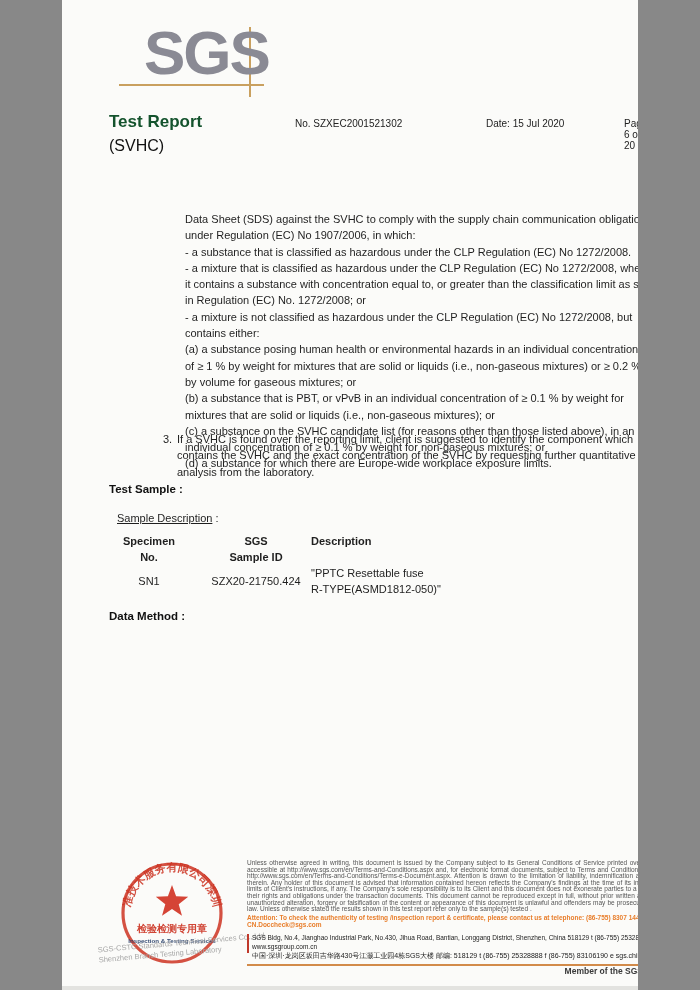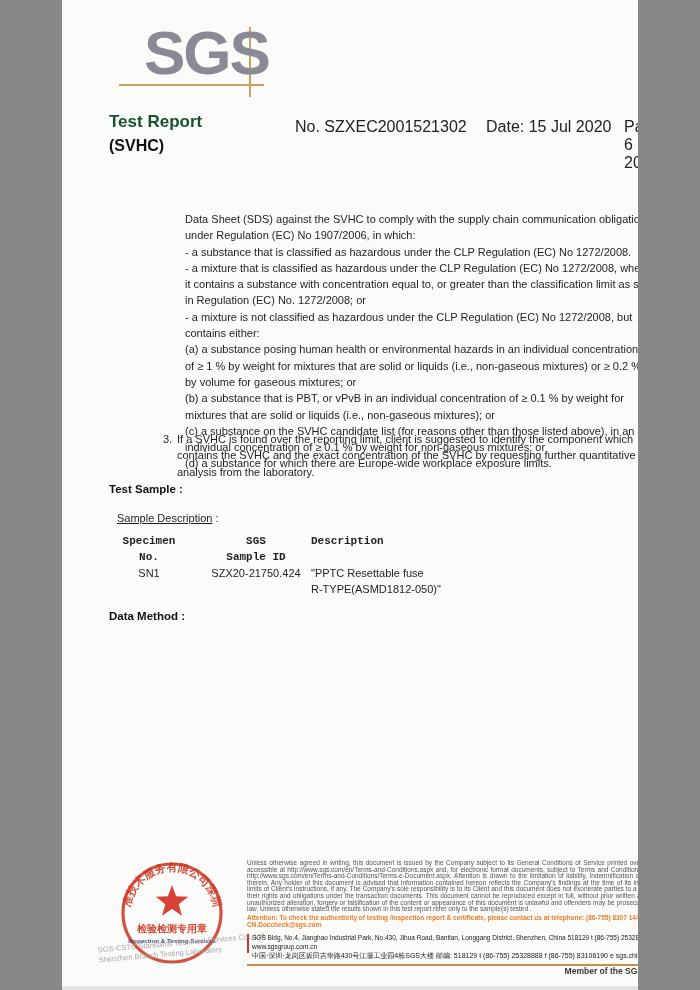--- a/index.html
+++ b/index.html
@@ -19,45 +19,45 @@
   .logo-text{
     position:absolute;left:82px;top:22px;
     font-size:62px;font-weight:bold;color:#8a8a94;
     letter-spacing:-2px;line-height:1;
   }
   .logo-hline{position:absolute;left:57px;top:84px;width:145px;height:2px;background:#c9a05f;}
   .logo-vline{position:absolute;left:187px;top:27px;width:2px;height:70px;background:#c9a05f;}
 
   
   .title1{position:absolute;left:47px;top:112px;font-size:17px;font-weight:bold;color:#14532d;}
-  .title2{position:absolute;left:47px;top:137px;font-size:16px;font-weight:bold;color:#111;}
-  .meta{position:absolute;top:118px;font-size:16px;color:#222;}
+  .title2{position:absolute;left:47px;top:137px;font-size:16px;font-weight:normal;color:#111;}
+  .meta{position:absolute;top:118px;font-size:10px;color:#222;}
   .meta-no{left:233px;}
   .meta-date{left:424px;}
   .meta-page{left:562px;}
 
   
   .intro{
     position:absolute;left:123px;top:163px;width:542px;
     font-size:11px;line-height:16.3px;color:#1f1f1f;margin-top:48px;
   }
   .item3{position:absolute;left:101px;top:431px;width:560px;display:flex;font-size:11px;line-height:16.3px;}
   .item3 .num{flex:0 0 14px;}
   .item3 .txt{flex:1;}
 
   .ts-heading{position:absolute;left:47px;top:483px;font-size:11.5px;font-weight:bold;color:#111;}
   .sd-label{position:absolute;left:47px;top:512px;font-size:11px;color:#1f1f1f;margin-left:8px;}
   .sd-label .u{text-decoration:underline;}
 
   .sample-table{position:absolute;left:47px;top:533px;width:600px;font-size:11px;line-height:16px;}
-  .sample-table .hdr{font-weight:bold;font-family:Liberation Mono, monospace;}
+  .sample-table .hdr{font-weight:bold;}
   .st-col1{position:absolute;left:0;top:0;width:80px;text-align:center;}
   .st-col2{position:absolute;left:72px;top:0;width:150px;text-align:center;}
   .st-col3{position:absolute;left:202px;top:0;width:300px;text-align:left;}
-  .st-val{margin-top:0px;}
+  .st-val{margin-top:8px;}
   .st-col3 .st-val{margin-top:16px;}
 
   .tm-heading{position:absolute;left:47px;top:610px;font-size:11.5px;font-weight:bold;color:#111;}
   .tm-text{position:absolute;left:47px;top:627px;width:614px;font-size:11px;line-height:16px;}
 
   
   .stamp-svg{position:absolute;left:48px;top:853px;}
   .stamp-company{
     position:absolute;left:36px;top:938px;width:170px;
     transform:rotate(-5deg);

